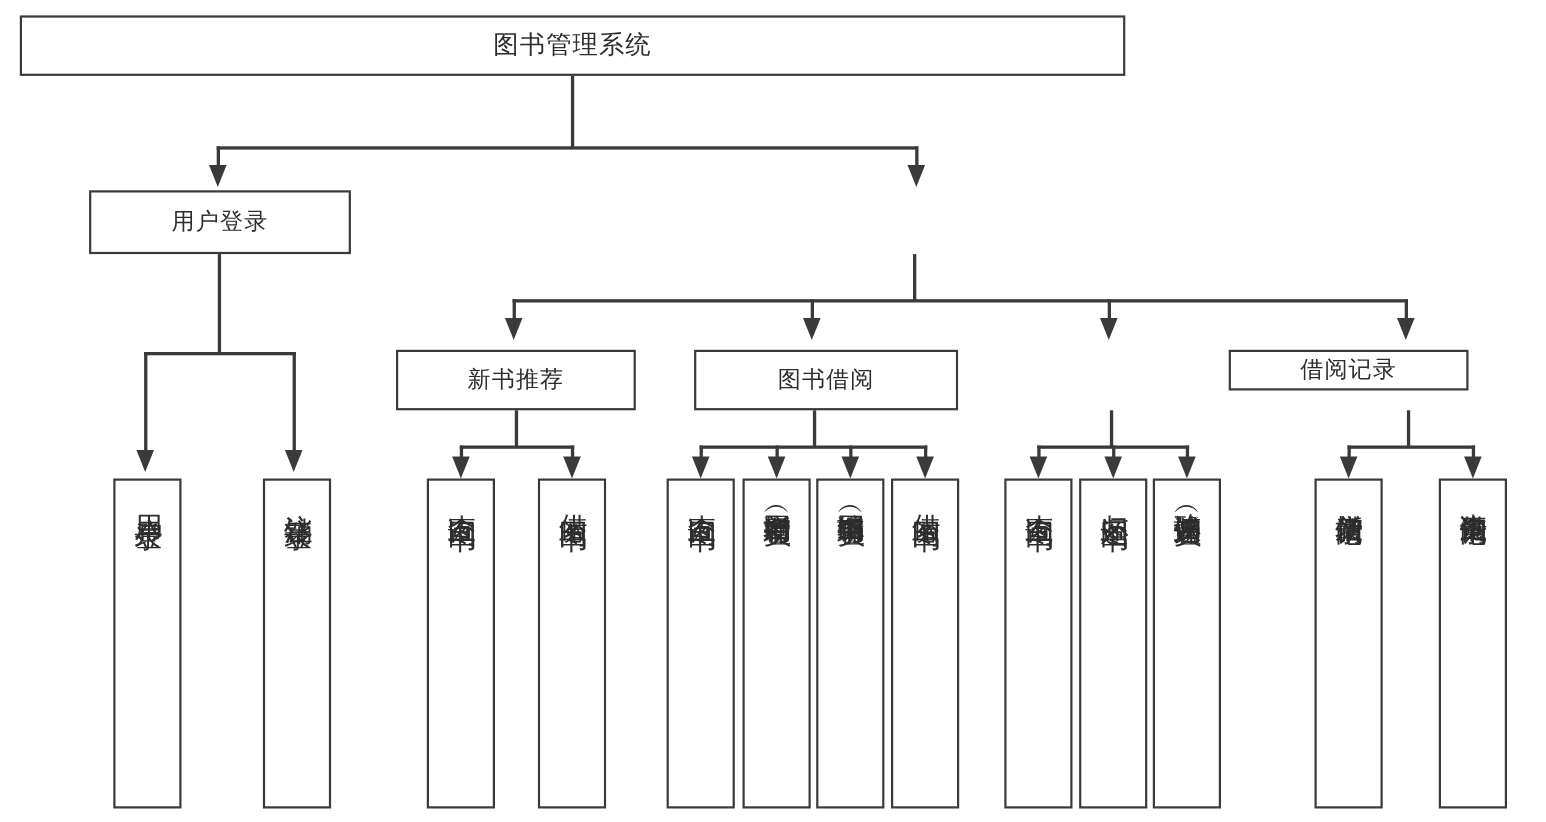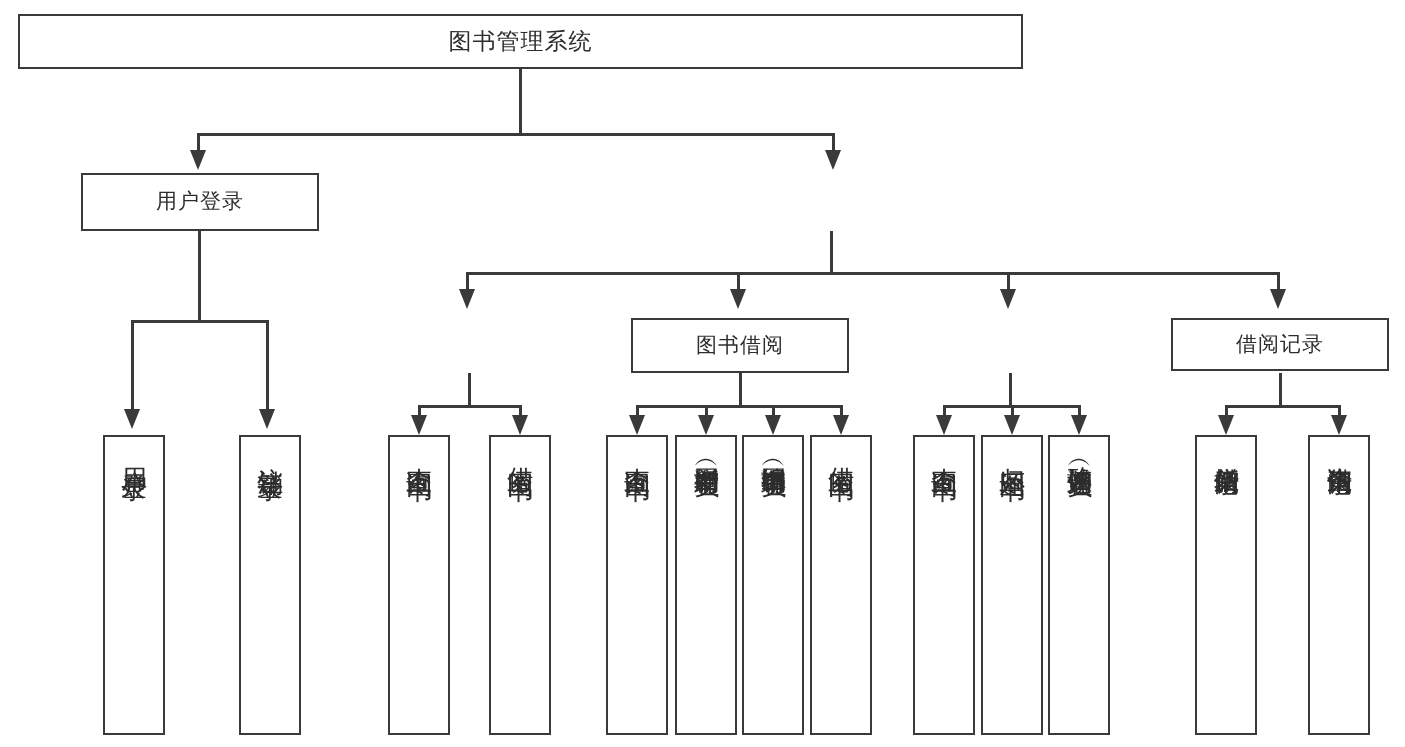--- a/index.html
+++ b/index.html
@@ -105,24 +105,27 @@
   <div class="seg h" style="left:466px;top:272px;width:814px;"></div>
   <div class="seg v" style="left:466px;top:272px;height:18px;"></div>
   <div class="seg v" style="left:737px;top:272px;height:18px;"></div>
   <div class="seg v" style="left:1007px;top:272px;height:18px;"></div>
   <div class="seg v" style="left:1277px;top:272px;height:18px;"></div>
   <div class="arrow" style="left:459px;top:289px;"></div>
   <div class="arrow" style="left:730px;top:289px;"></div>
   <div class="arrow" style="left:1000px;top:289px;"></div>
   <div class="arrow" style="left:1270px;top:289px;"></div>
 
-  <div class="node lvl2" style="left:631px;top:318px;width:218px;height:55px;">
+  <div class="node lvl2" style="left:360px;top:318px;width:218px;height:55px;">
+    <span class="lbl">新书推荐</span>
+  </div>
+  <div class="node lvl2" style="left:631px;top:318px;width:240px;height:55px;">
     <span class="lbl">图书借阅</span>
   </div>
-  <div class="node lvl2" style="left:1171px;top:318px;width:218px;height:53px;">
+  <div class="node lvl2" style="left:1117px;top:318px;width:218px;height:37px;">
     <span class="lbl">借阅记录</span>
   </div>
 
   <div class="seg v" style="left:468px;top:373px;height:34px;"></div>
   <div class="seg h" style="left:418px;top:405px;width:104px;"></div>
   <div class="seg v" style="left:418px;top:405px;height:13px;"></div>
   <div class="seg v" style="left:519px;top:405px;height:13px;"></div>
   <div class="arrow" style="left:411px;top:415px;"></div>
   <div class="arrow" style="left:512px;top:415px;"></div>
 

